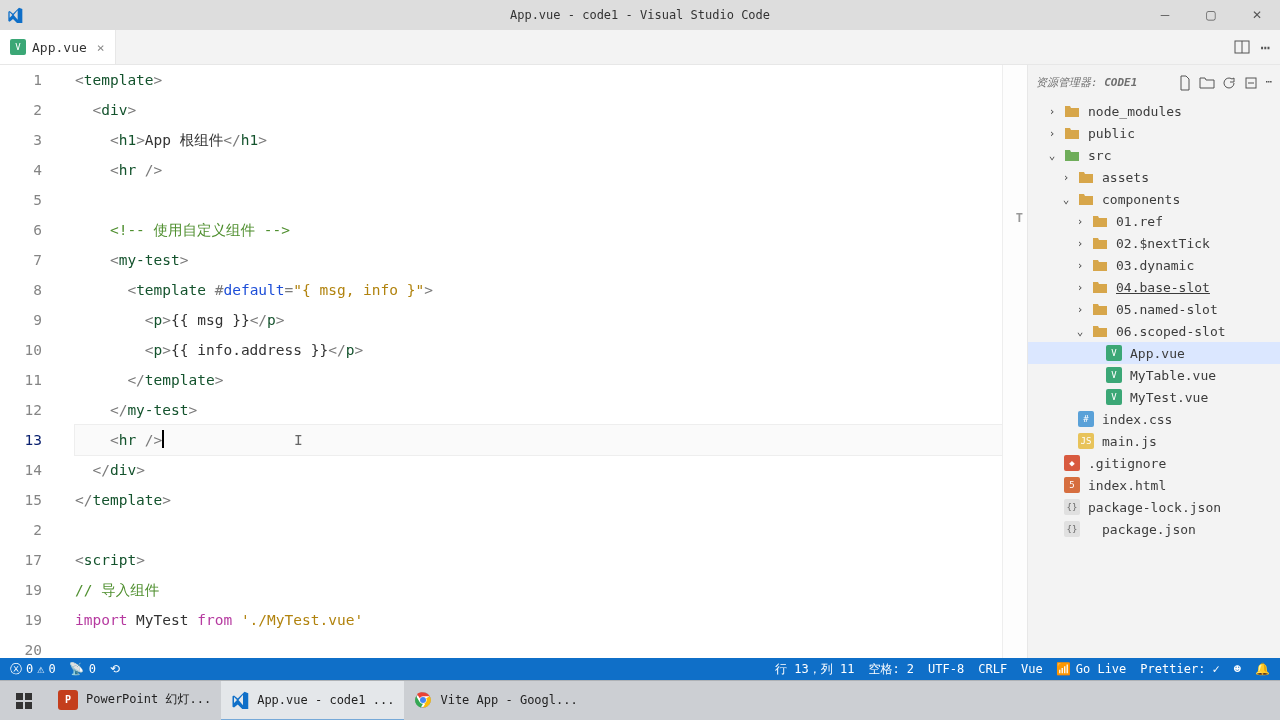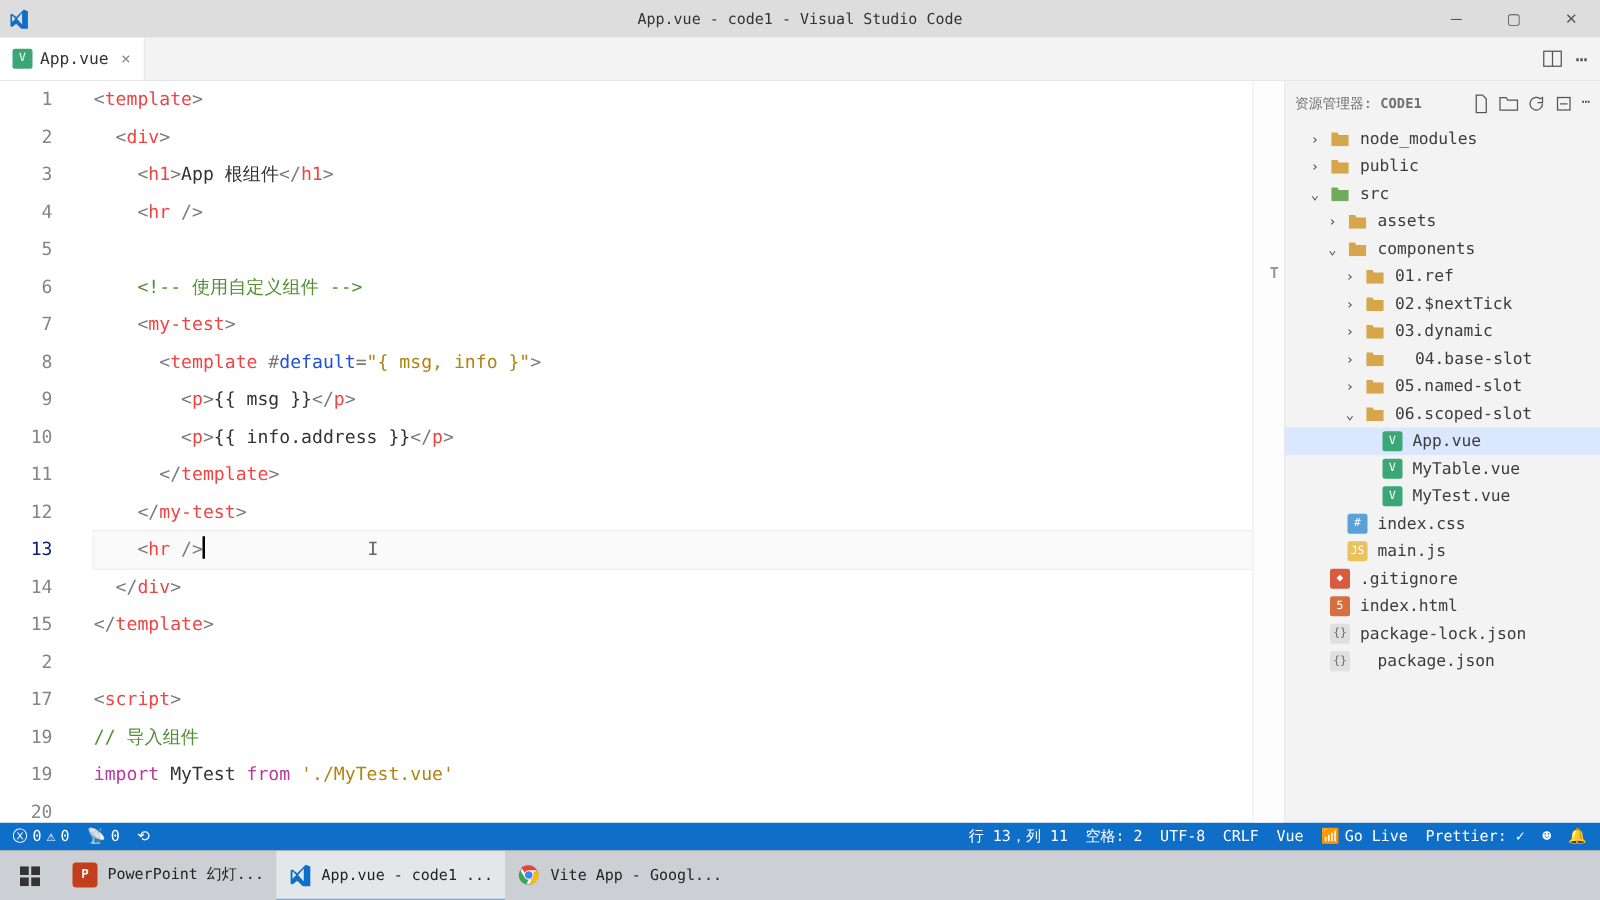--- a/index.html
+++ b/index.html
@@ -15,33 +15,33 @@
 .tabs-row .spacer { flex:1; }
 .tabs-row .right-icons { display:flex; align-items:center; gap:10px; padding:0 10px; color:#555; }
 .main { display:flex; height:calc(720px - 30px - 35px - 22px - 40px); }
 .editor { flex:1; display:flex; overflow:hidden; font-family:Consolas,monospace; font-size:14.5px; background:#fff; position:relative; }
 .gutter { width:60px; text-align:right; padding-right:18px; color:#858585; line-height:30px; user-select:none; }
 .gutter .ln.active { color:#0b216f;margin-left:10px; }
 .code { flex:1; padding-left:15px; line-height:30px; white-space:pre; color:#333; position:relative; }
 .code .line { position:relative; height:30px; }
 .code .line.active { background:#fafafa; outline:1px solid #eeeeee; }
 .tagp { color:#7a7a7a; }
-.tagn { color:#ef4444; }
+.tagn { color:#14532d; }
 .attr { color:#1d4ed8; }
 .str { color:#b1830e; }
 .cmt { color:#4f8f2f; }
 .kwimp { color:#b63aa0; }
 .txt { color:#333; }
 .cursor { display:inline-block; width:2px; height:18px; background:#000; vertical-align:middle; margin-left:0; position:relative; top:-2px; }
 .text-cursor { position:absolute; color:#666; left:219px; }
 .minimap { width:25px; background:#fdfdfd; border-left:1px solid #eee; position:relative; }
 .minimap .t { position:absolute; top:146px; right:4px; font-size:12px; color:#999; font-weight:bold; }
 .sidebar-right { width:253px; background:#f3f3f3; border-left:1px solid #e7e7e7; font-size:13px; color:#3c3c3c; display:flex; flex-direction:column; }
 .sidebar-right .header { display:flex; align-items:center; height:35px; padding:0 8px; color:#6f6f6f; font-size:11px; justify-content:space-between; }
-.sidebar-right .header .label { display:flex; gap:8px; align-items:center; }
+.sidebar-right .header .label { display:flex; gap:8px; align-items:center;font-style:italic; }
 .sidebar-right .header .btns { display:flex; gap:6px; color:#424242; }
 .sidebar-right .header .btns span { display:inline-flex; }
 .tree { flex:1; overflow:auto; }
 .tree-row { display:flex; align-items:center; height:22px; padding-left:0; gap:4px; cursor:default; }
 .tree-row.selected { background:#dbe7ff; }
 .indent { display:inline-block; }
 .chev { width:16px; display:inline-flex; justify-content:center; color:#424242; font-size:11px; }
 .fico { width:16px; height:16px; display:inline-flex; justify-content:center; align-items:center; border-radius:2px; font-size:9px; color:#fff; }
 .fico.folder { background:#d7a64a; }
 .fico.folder.open { background:#c8944b; }
@@ -239,21 +239,21 @@
           <span style="margin-left: 4px;">03.dynamic</span>
         </div>
         <div class="tree-row">
           <span class="indent" style="width: 40px;"></span>
           <span class="chev">›</span>
           <span class="fico folder" style="background: transparent; color: rgb(215, 166, 74);">
             <svg width="14" height="12" viewBox="0 0 14 12">
               <path fill="currentColor" d="M0 1h5l1 2h8v9H0z"></path>
             </svg>
           </span>
-          <span style="margin-left: 20px;">04.base-slot</span>
+          <span style="margin-left: 4px; text-decoration: underline;">04.base-slot</span>
         </div>
         <div class="tree-row">
           <span class="indent" style="width: 40px;"></span>
           <span class="chev">›</span>
           <span class="fico folder" style="background: transparent; color: rgb(215, 166, 74);">
             <svg width="14" height="12" viewBox="0 0 14 12">
               <path fill="currentColor" d="M0 1h5l1 2h8v9H0z"></path>
             </svg>
           </span>
           <span style="margin-left: 4px;">05.named-slot</span>

